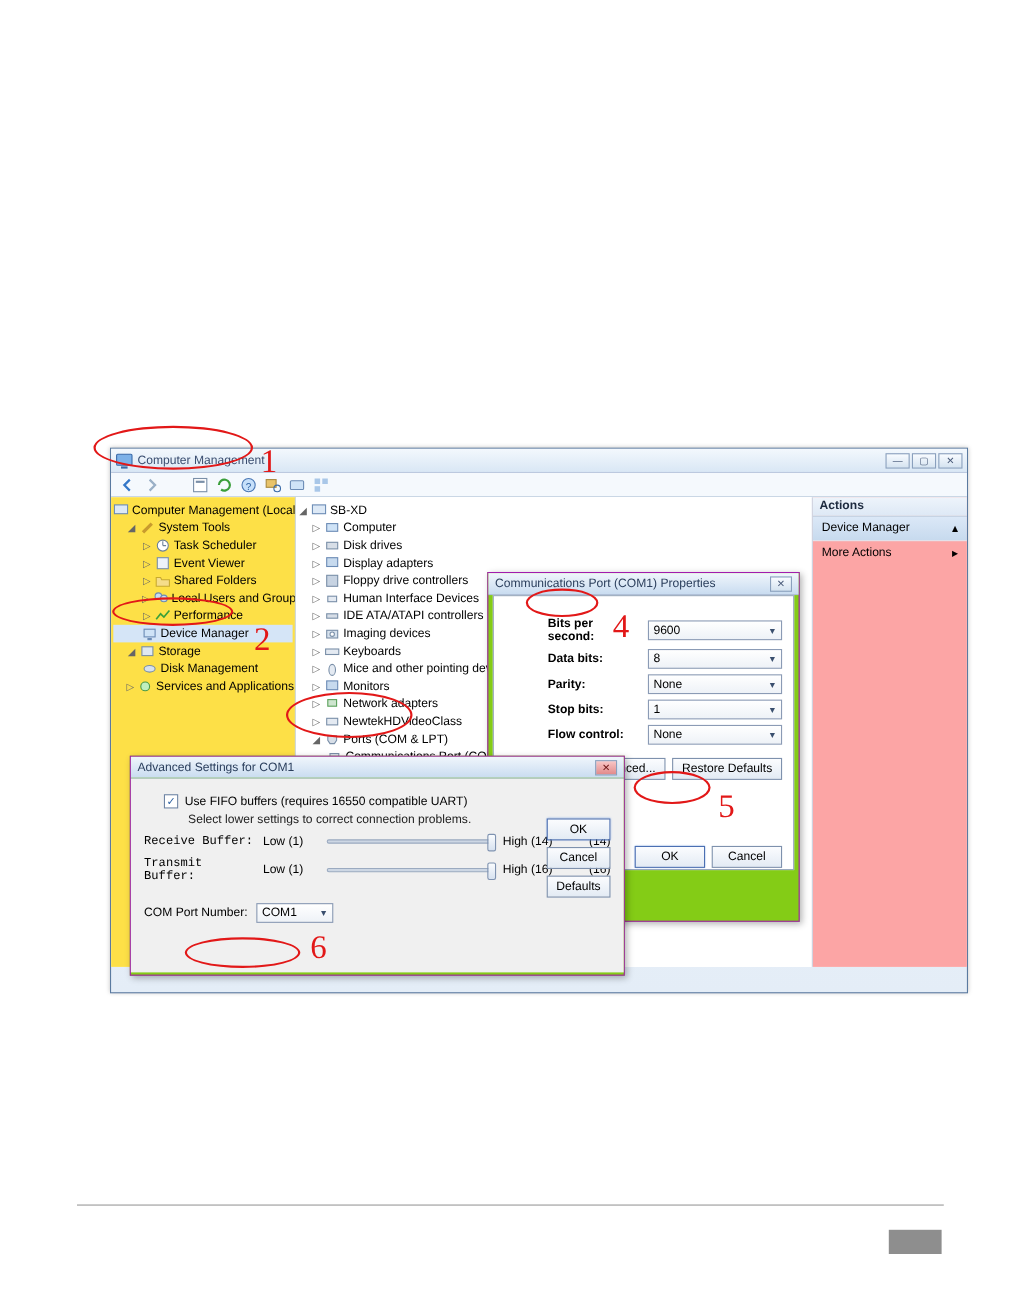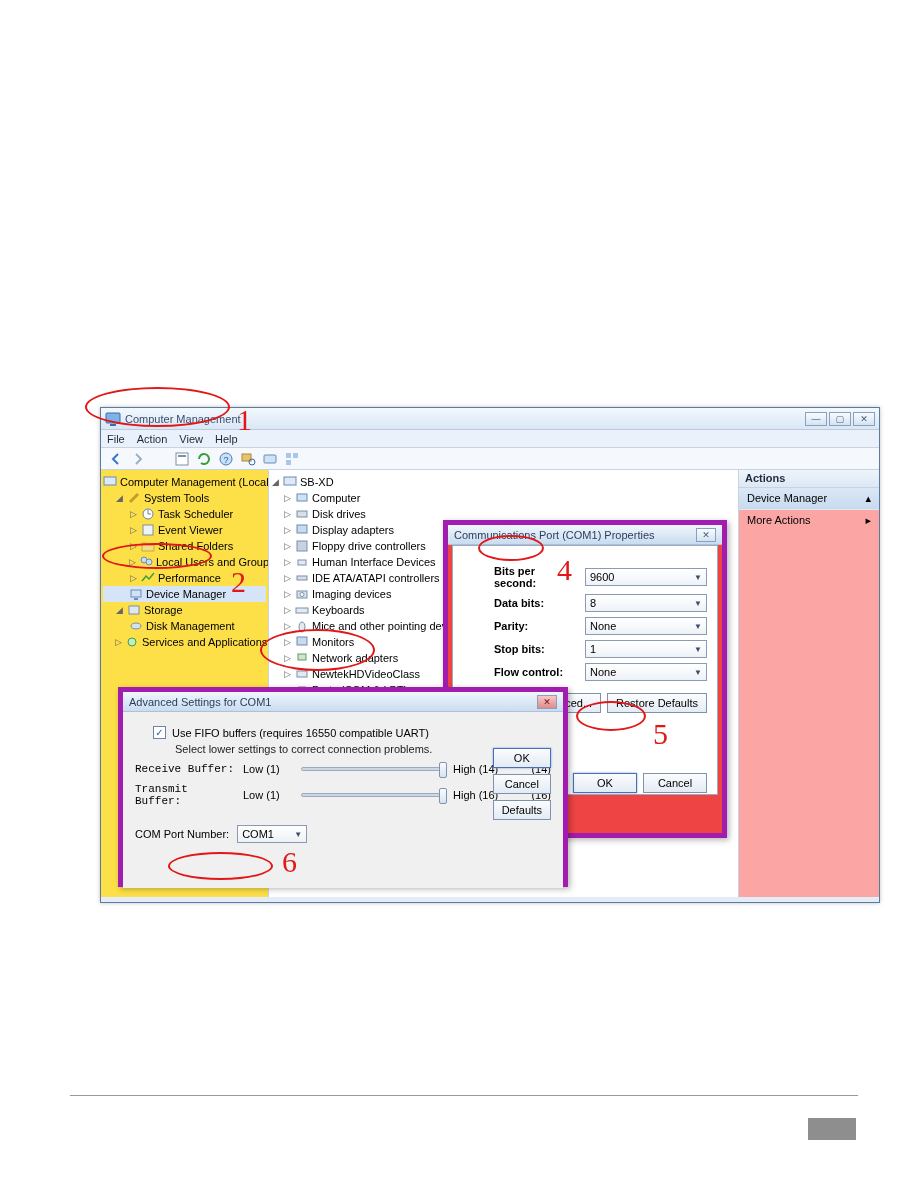--- a/index.html
+++ b/index.html
@@ -70,22 +70,22 @@
   }
   .actions-sub { padding:4px 8px; display:flex; justify-content:space-between; }
   .tree-item { display:flex; align-items:center; gap:3px; white-space:nowrap; padding:1px 0;}
   .expander { width:9px; display:inline-block; text-align:center; color:#666; font-size:9px; }
   .ind1 { padding-left:12px; } .ind2{padding-left:26px;}
   .ic { width:14px; height:14px; display:inline-block; flex-shrink:0;}
   .selected { background:#d5e5f7;}
   
   .dlg {
     position:absolute;
-    border:5px solid #a21caf;
-    background:#ef4444;
+    border:1px solid #a21caf;
+    background:#84cc16;
     box-shadow: 2px 2px 6px rgba(0,0,0,.3);
   }
   .dlg-title {
     height:20px; background: linear-gradient(#f0f6fc,#c9dcf0);
     padding:2px 6px; font-size:11px; color:#2a3e5c;
     border-bottom:1px solid #b0c0d8;
     display:flex; align-items:center;
   }
   .dlg-title .close-x {
     margin-left:auto; border:1px solid #8aa0bd; width:20px; height:14px;
@@ -173,26 +173,20 @@
             <rect x="5" y="13" width="6" height="2" fill="#3a6aa8"></rect>
           </svg>
       </span>
       <span class="title">Computer Management</span>
       <div class="win-btns">
         <div class="win-btn">—</div>
         <div class="win-btn">▢</div>
         <div class="win-btn">✕</div>
       </div>
     </div>
-    <div class="menubar">
-      <span>File</span>
-      <span>Action</span>
-      <span>View</span>
-      <span>Help</span>
-    </div>
     <div class="toolbar">
       <span class="tb-btn">
           <svg viewBox="0 0 16 16">
             <path d="M10 3 L5 8 L10 13" stroke="#3578c8" stroke-width="2" fill="none"></path>
           </svg>
         </span>
       <span class="tb-btn">
           <svg viewBox="0 0 16 16">
             <path d="M6 3 L11 8 L6 13" stroke="#9ab0c7" stroke-width="2" fill="none"></path>
           </svg>

